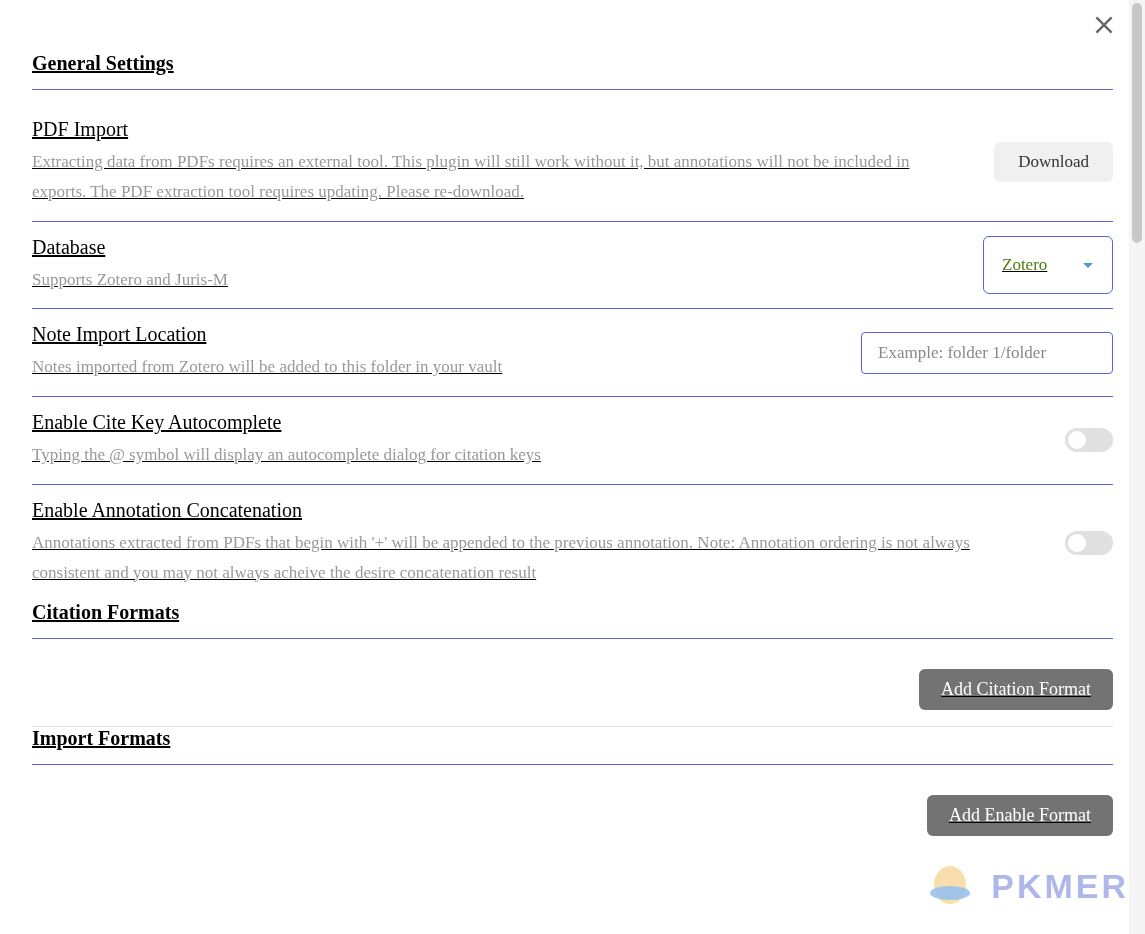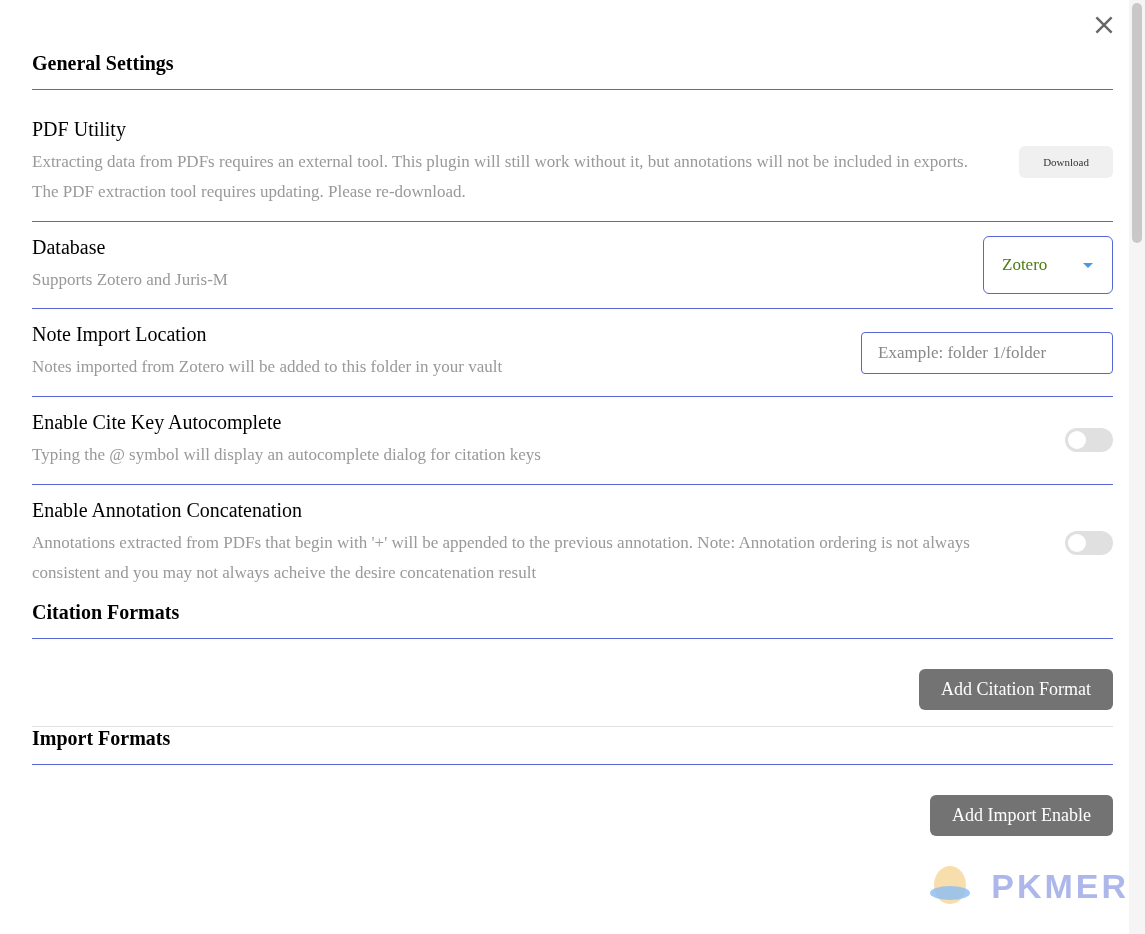--- a/index.html
+++ b/index.html
@@ -14,20 +14,21 @@
       width: 1145px;
       height: 934px;
       position: relative;
       overflow: hidden;
     }
     .container {
       padding: 20px 32px 32px 32px;
       height: 100%;
       overflow-y: auto;
       position: relative;
+      text-decoration: underline;
     }
     .close-button {
       position: absolute;
       top: 12px;
       right: 28px;
       cursor: pointer;
       color: #666;
       z-index: 10;
     }
     .close-button svg {
@@ -71,21 +72,21 @@
       line-height: 1.75;
     }
     .setting-control {
       flex-shrink: 0;
     }
     .button-gray {
       background: #f0f0f0;
       border: none;
       border-radius: 6px;
       padding: 10px 24px;
-      font-size: 11px;
+      font-size: 17px;
       font-family: inherit;
       color: #333;
       cursor: pointer;
     }
     .button-blue {
       background: #737373;
       border: none;
       border-radius: 6px;
       padding: 10px 22px;
       font-size: 18px;
@@ -221,21 +222,21 @@
     <line x1="19" y1="5" x2="5" y2="19"></line>
   </svg>
 </div>
 
 <div class="container">
 
   <h2 class="section-header first">General Settings</h2>
 
   <div class="setting-row">
     <div class="setting-text">
-      <div class="setting-title">PDF Utility</div>
+      <div class="setting-title">PDF Import</div>
       <div class="setting-desc">Extracting data from PDFs requires an external tool. This plugin will still work without it, but annotations will not be included in exports. The PDF extraction tool requires updating. Please re-download.</div>
     </div>
     <div class="setting-control">
       <button class="button-gray">Download</button>
     </div>
   </div>
 
   <div class="setting-row">
     <div class="setting-text">
       <div class="setting-title">Database</div>
@@ -289,21 +290,21 @@
 
   <h2 class="section-header">Citation Formats</h2>
 
   <div class="action-row">
     <button class="button-blue">Add Citation Format</button>
   </div>
 
   <h2 class="section-header">Import Formats</h2>
 
   <div class="action-row last">
-    <button class="button-blue">Add Import Enable</button>
+    <button class="button-blue">Add Enable Format</button>
   </div>
 
 </div>
 
 <div class="watermark">
   <div class="watermark-logo">
     <div class="watermark-egg"></div>
     <div class="watermark-wave"></div>
   </div>
   <div class="watermark-text">PKMER</div>

